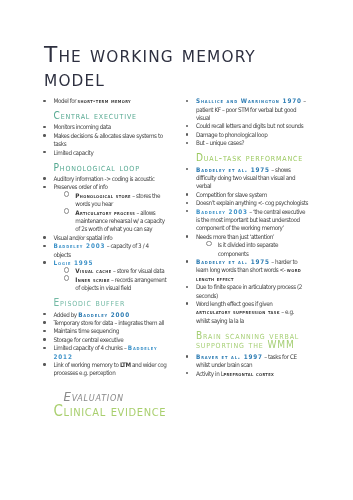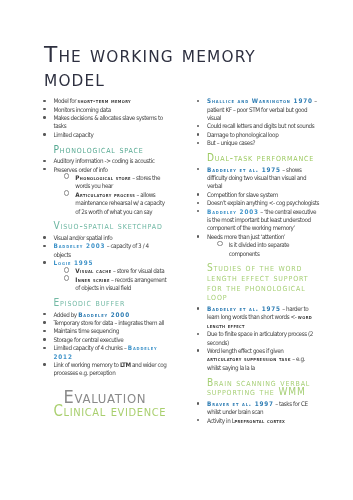--- a/index.html
+++ b/index.html
@@ -8,57 +8,57 @@
        font-family:"DejaVu Sans",sans-serif;font-stretch:condensed;
        -webkit-font-smoothing:antialiased;}
   .page{position:relative;width:353px;height:500px;background:#fff;
         will-change:transform;border-radius:16px;}
   .title{position:absolute;left:44.3px;top:43.3px;width:196px;
          font-size:21.3px;line-height:24px;letter-spacing:1.0px;
          color:#2e3040;font-variant:small-caps;font-weight:400;
          transform:scaleX(1.137);transform-origin:0 0;}
   .col{position:absolute;}
   .colL{left:43.5px;top:97.2px;width:123px;}
-  .colR{left:197px;top:97.2px;width:122px;}
+  .colR{left:186px;top:97.2px;width:122px;}
   .li{position:relative;padding-left:10px;
       font-size:6.3px;line-height:8.4px;letter-spacing:-0.44px;
       color:#444;}
   .li.l2{padding-left:31.8px;}
   .li .bul{position:absolute;left:-0.3px;top:2.4px;width:2.4px;height:2.4px;
            border-radius:50%;background:#595959;font-size:0;line-height:0;
            overflow:hidden;text-indent:-99px;}
   .li.l2 .bul{left:20.1px;top:-0.5px;width:3.6px;height:3.6px;background:transparent;
               border:0.75px solid #8a8a8a;}
   .h{font-variant:small-caps;font-weight:400;letter-spacing:0.85px;
      margin:5.4px -6px 2.8px 10px;font-size:10.1px;line-height:9.7px;}
-  .h.h2{font-size:18px;letter-spacing:0.75px;margin:14.0px -6px 3.4px 20px;
-        line-height:10.5px;}
+  .h.h2{font-size:13px;letter-spacing:0.75px;margin:14.0px -6px 3.4px 20px;
+        line-height:10.5px;font-style:italic;}
   .h.h3{font-size:15px;letter-spacing:0.62px;margin:0 -6px 2.8px 10px;
         line-height:10.5px;}
   .sc{font-variant:small-caps;font-weight:700;letter-spacing:0.38px;color:#3a3a3a;}
   .bd{font-weight:700;}
   .au{font-variant:small-caps;font-weight:700;letter-spacing:0.86px;}
   .aucol{color:#3f93c9;} .audark{color:#2d7cb3;}
 </style>
 </head>
 <body>
 
 <div class="page">
   <div class="title">The working memory model</div>
   <div class="col colL">
 <div class="li"><span class="bul">•</span><span class="">Model for </span><span class="sc">short-term memory</span></div>
+<div class="h" style="color:#54a890">Central executive</div>
 <div class="li"><span class="bul">•</span><span class="">Monitors incoming data</span></div>
 <div class="li"><span class="bul">•</span><span class="">Makes decisions &amp; allocates slave systems to tasks</span></div>
 <div class="li"><span class="bul">•</span><span class="">Limited capacity</span></div>
-<div class="h" style="color:#54a890">Phonological space</div>
+<div class="h" style="color:#54a890">Phonological loop</div>
 <div class="li"><span class="bul">•</span><span class="">Auditory information -&gt; coding is acoustic</span></div>
 <div class="li"><span class="bul">•</span><span class="">Preserves order of info</span></div>
 <div class="li l2"><span class="bul">o</span><span class="sc">Phonological store</span><span class=""> – stores the words you hear</span></div>
 <div class="li l2"><span class="bul">o</span><span class="sc">Articulatory process</span><span class=""> – allows maintenance rehearsal w/ a capacity of 2s worth of what you can say</span></div>
-<div class="h" style="color:#6cb6a1">Visuo-spatial sketchpad</div>
 <div class="li"><span class="bul">•</span><span class="">Visual and/or spatial info</span></div>
 <div class="li"><span class="bul">•</span><span class="au aucol">Baddeley 2003</span><span class=""> – capacity of 3 / 4 objects</span></div>
 <div class="li"><span class="bul">•</span><span class="au aucol">Logie 1995</span></div>
 <div class="li l2"><span class="bul">o</span><span class="sc">Visual cache</span><span class=""> – store for visual data</span></div>
 <div class="li l2"><span class="bul">o</span><span class="sc">Inner scribe</span><span class=""> – records arrangement of objects in visual field</span></div>
 <div class="h" style="color:#72b9a4">Episodic buffer</div>
 <div class="li"><span class="bul">•</span><span class="">Added by </span><span class="au audark">Baddeley 2000</span></div>
 <div class="li"><span class="bul">•</span><span class="">Temporary store for data – integrates them all</span></div>
 <div class="li"><span class="bul">•</span><span class="">Maintains time sequencing</span></div>
 <div class="li"><span class="bul">•</span><span class="">Storage for central executive</span></div>
@@ -72,21 +72,20 @@
 <div class="li"><span class="bul">•</span><span class="">Could recall letters and digits but not sounds</span></div>
 <div class="li"><span class="bul">•</span><span class="">Damage to phonological loop</span></div>
 <div class="li"><span class="bul">•</span><span class="">But – unique cases?</span></div>
 <div class="h" style="color:#9bc95f">Dual-task performance</div>
 <div class="li"><span class="bul">•</span><span class="au audark">Baddeley et al. 1975</span><span class=""> – shows difficulty doing two visual than visual and verbal</span></div>
 <div class="li"><span class="bul">•</span><span class="">Competition for slave system</span></div>
 <div class="li"><span class="bul">•</span><span class="">Doesn’t explain anything &lt;- cog psychologists</span></div>
 <div class="li"><span class="bul">•</span><span class="au aucol">Baddeley 2003</span><span class=""> – ‘the central executive is the most important but least understood component of the working memory’</span></div>
 <div class="li"><span class="bul">•</span><span class="">Needs more than just ‘attention’</span></div>
 <div class="li l2"><span class="bul">o</span><span class="">Is it divided into separate components</span></div>
-<div class="h" style="color:#a6cf75">Studies of the word length effect support for the phonological loop</div>
 <div class="li"><span class="bul">•</span><span class="au audark">Baddeley et al. 1975</span><span class=""> – harder to learn long words than short words &lt;- </span><span class="sc">word length effect</span></div>
 <div class="li"><span class="bul">•</span><span class="">Due to finite space in articulatory process (2 seconds)</span></div>
 <div class="li"><span class="bul">•</span><span class="">Word length effect goes if given </span><span class="sc">articulatory suppression task</span><span class=""> – e.g. whilst saying la la la</span></div>
 <div class="h" style="color:#a6cf75">Brain scanning verbal supporting the WMM</div>
 <div class="li"><span class="bul">•</span><span class="au audark">Braver et al. 1997</span><span class=""> – tasks for CE whilst under brain scan</span></div>
 <div class="li"><span class="bul">•</span><span class="">Activity in L</span><span class="sc">prefrontal cortex</span></div>
   </div>
 </div>
 
 </body></html>

